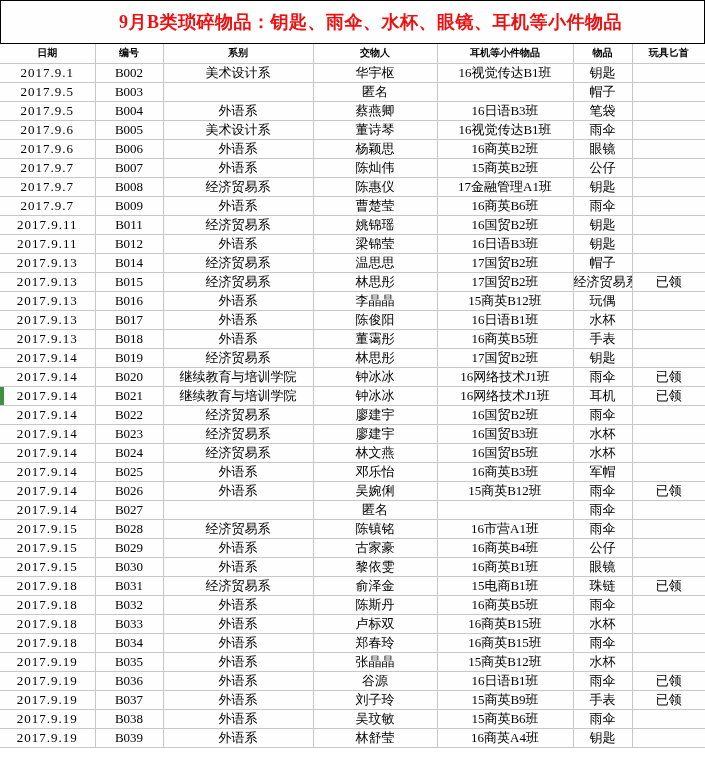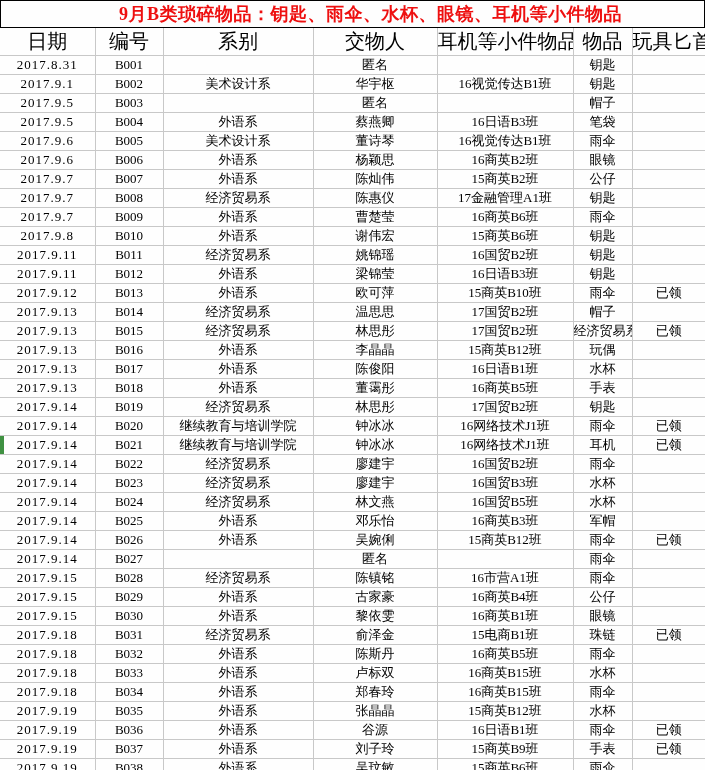--- a/index.html
+++ b/index.html
@@ -18,21 +18,21 @@
   }
   .sheet{
     position:relative;
     width:705px;
     height:770px;
     background:#ffffff;
     overflow:hidden;
   }
   .title-row{
     width:705px;
-    height:28px;
+    height:44px;
     border:1px solid var(--border-black);
     display:flex;
     align-items:center;
     justify-content:center;
     background:var(--cell-bg);
     padding-left:36px;
   }
   .title-row .title-text{
     color:var(--title-red);
     font-weight:bold;
@@ -49,22 +49,22 @@
     border:1px solid var(--gridline);
     text-align:center;
     vertical-align:middle;
     overflow:hidden;
     white-space:nowrap;
     background:var(--cell-bg);
     color:#000000;
   }
   table.lost-items thead th{
     height:19px;
-    font-size:20px;
-    font-weight:normal;
+    font-size:10px;
+    font-weight:bold;
     border-top:none;
   }
   table.lost-items tbody td{
     height:18px;
     font-size:13px;
     font-weight:normal;
   }
   td.col-date{letter-spacing:1px;}
   td.status-red{color:var(--status-red);}
   tr.selected td.col-date{
@@ -99,29 +99,20 @@
         <th>编号</th>
         <th>系别</th>
         <th>交物人</th>
         <th>耳机等小件物品</th>
         <th>物品</th>
         <th>玩具匕首</th>
       </tr>
     </thead>
     <tbody>
         <tr>
-          <td class="col-date">2017.8.31</td>
-          <td class="col-id">B001</td>
-          <td class="col-dept"></td>
-          <td class="col-person">匿名</td>
-          <td class="col-class"></td>
-          <td class="col-item">钥匙</td>
-          <td class="col-status"></td>
-        </tr>
-        <tr>
           <td class="col-date">2017.9.1</td>
           <td class="col-id">B002</td>
           <td class="col-dept">美术设计系</td>
           <td class="col-person">华宇枢</td>
           <td class="col-class">16视觉传达B1班</td>
           <td class="col-item">钥匙</td>
           <td class="col-status"></td>
         </tr>
         <tr>
           <td class="col-date">2017.9.5</td>
@@ -180,54 +171,36 @@
         <tr>
           <td class="col-date">2017.9.7</td>
           <td class="col-id">B009</td>
           <td class="col-dept">外语系</td>
           <td class="col-person">曹楚莹</td>
           <td class="col-class">16商英B6班</td>
           <td class="col-item">雨伞</td>
           <td class="col-status"></td>
         </tr>
         <tr>
-          <td class="col-date">2017.9.8</td>
-          <td class="col-id">B010</td>
-          <td class="col-dept">外语系</td>
-          <td class="col-person">谢伟宏</td>
-          <td class="col-class">15商英B6班</td>
-          <td class="col-item">钥匙</td>
-          <td class="col-status"></td>
-        </tr>
-        <tr>
           <td class="col-date">2017.9.11</td>
           <td class="col-id">B011</td>
           <td class="col-dept">经济贸易系</td>
           <td class="col-person">姚锦瑶</td>
           <td class="col-class">16国贸B2班</td>
           <td class="col-item">钥匙</td>
           <td class="col-status"></td>
         </tr>
         <tr>
           <td class="col-date">2017.9.11</td>
           <td class="col-id">B012</td>
           <td class="col-dept">外语系</td>
           <td class="col-person">梁锦莹</td>
           <td class="col-class">16日语B3班</td>
           <td class="col-item">钥匙</td>
           <td class="col-status"></td>
-        </tr>
-        <tr>
-          <td class="col-date">2017.9.12</td>
-          <td class="col-id">B013</td>
-          <td class="col-dept">外语系</td>
-          <td class="col-person">欧可萍</td>
-          <td class="col-class">15商英B10班</td>
-          <td class="col-item">雨伞</td>
-          <td class="col-status status-red">已领</td>
         </tr>
         <tr>
           <td class="col-date">2017.9.13</td>
           <td class="col-id">B014</td>
           <td class="col-dept">经济贸易系</td>
           <td class="col-person">温思思</td>
           <td class="col-class">17国贸B2班</td>
           <td class="col-item">帽子</td>
           <td class="col-status"></td>
         </tr>

